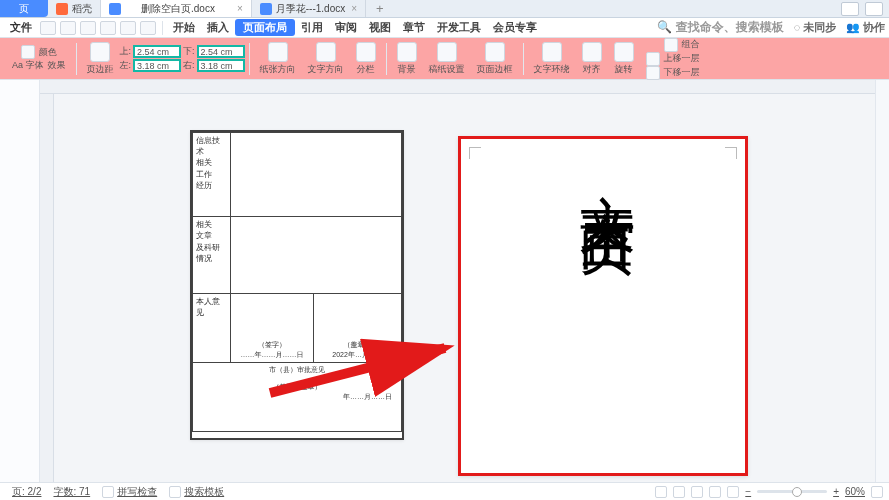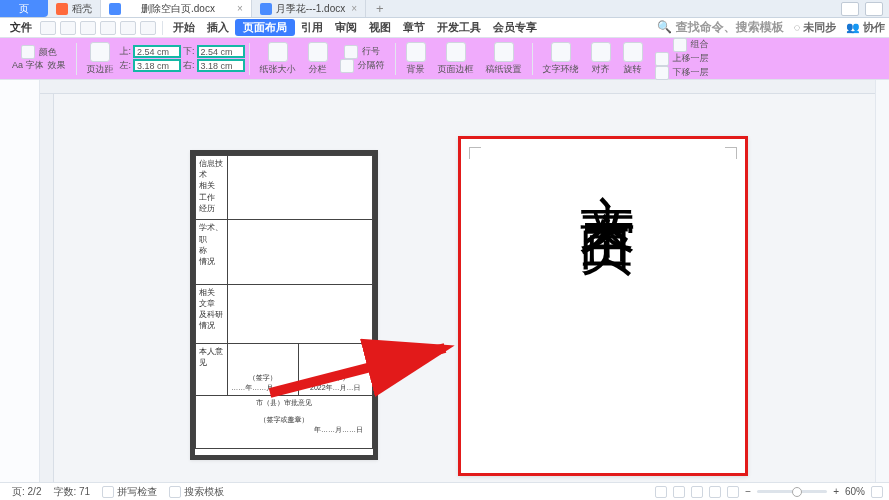--- a/index.html
+++ b/index.html
@@ -21,59 +21,59 @@
 .menubar { height: 20px; background:#fff; display:flex; align-items:center; padding:0 4px; border-bottom:1px solid #dde3ea; font-size:11px;font-weight:bold; }
 .menubar .file { color:#333; padding:0 6px; }
 .menubar .mico { width:16px; height:14px; border:1px solid #cfd6df; border-radius:2px; margin:0 2px; background:#f6f8fb; }
 .menubar .sep { width:1px; height:14px; background:#dde3ea; margin:0 4px; }
 .menubar .mitem { padding:0 6px; color:#444; cursor:pointer; }
 .menubar .mitem.active { background:#3a7eff; color:#fff; border-radius:3px; padding:1px 8px; }
 .menubar .right { margin-left:auto; display:flex; align-items:center; gap:10px; color:#666; }
 .menubar .search { color:#999; font-size:12px; }
 
 
-.ribbon { height: 42px; background:#f0abfc; border-bottom:1px solid #dde3ea; display:flex; align-items:center; padding:0 6px; font-size:10px; color:#555; }
+.ribbon { height: 42px; background:#fca5a5; border-bottom:1px solid #dde3ea; display:flex; align-items:center; padding:0 6px; font-size:10px; color:#555; }
 .ribbon .grp { display:flex; flex-direction:column; justify-content:center; align-items:center; padding:0 6px; height:100%; }
 .ribbon .vsep { width:1px; height:32px; background:#e2e7ee; margin:0 4px; }
 .ribbon .bigico { width:20px; height:20px; border:1px solid #cfd6df; border-radius:3px; background:#f7f9fc; margin-bottom:1px; }
 .ribbon .lbl { font-size:9px; color:#555; white-space:nowrap; }
 .ribbon .margins { display:flex; flex-direction:column; gap:1px; font-size:9px; }
 .ribbon .margins .row { display:flex; align-items:center; gap:2px; }
 .ribbon .margins .val { width:48px; height:13px; border:2px solid #14b8a6; background:#fff; padding:0 2px; display:flex; align-items:center; }
 .ribbon .row-ico { display:flex; gap:4px; align-items:center; }
 .ribbon .smico { width:14px; height:14px; border:1px solid #cfd6df; border-radius:2px; background:#f7f9fc; }
 
 
 .workspace { position:relative; height: calc(500px - 18px - 20px - 42px - 18px); background:#f3f5f8; overflow:hidden; }
 .ruler-h { position:absolute; top:0; left:40px; right:14px; height:14px; background:#eef1f5; border-bottom:1px solid #d8dee6; }
 .ruler-v { position:absolute; top:14px; left:40px; width:14px; bottom:0; background:#eef1f5; border-right:1px solid #d8dee6; }
 .sidebar-l { position:absolute; left:0; top:0; bottom:0; width:40px; background:#fbfcfe; border-right:1px solid #e2e7ee; }
 .sidebar-r { position:absolute; right:0; top:0; bottom:0; width:14px; background:#f6f8fb; border-left:1px solid #e2e7ee; }
 
 .canvas { position:absolute; left:60px; top:18px; right:20px; bottom:4px; }
 
 
-.page1 { position:absolute; left:130px; top:52px; width:188px; height:310px; background:#fff; border:5px solid #404040; box-shadow:0 1px 3px rgba(0,0,0,.08); }
+.page1 { position:absolute; left:130px; top:32px; width:214px; height:310px; background:#fff; border:2px solid #404040; box-shadow:0 1px 3px rgba(0,0,0,.08); }
 .page1 table { width:100%; height:98%; border-collapse:collapse; font-size:8px; color:#333; }
 .page1 td { border:1px solid #444; padding:2px 3px; vertical-align:top; }
 .page1 .lb { font-size:8px; line-height:1.4; }
 
 
 .page2 { position:absolute; left:398px; top:38px; width:290px; height:340px; background:#fff; border:3px solid #e21a1a; box-shadow:0 1px 4px rgba(0,0,0,.1); }
 .page2 .corner { position:absolute; width:12px; height:12px; border:1px solid #bbb; }
 .page2 .c-tl { top:8px; left:8px; border-right:none; border-bottom:none; }
 .page2 .c-tr { top:8px; right:8px; border-left:none; border-bottom:none; }
 
 
 .anno-text { position:absolute; left:60px; top:170px; font-family:"STKaiti","KaiTi",serif; font-size:50px; color:#e21a1a; font-weight:bold; font-style:italic; text-shadow:1px 1px 0 rgba(0,0,0,.1); pointer-events:none; }
 .anno-arrow { position:absolute; left:200px; top:230px; width:200px; height:80px; pointer-events:none; }
 .anno-vert { position:absolute; left:510px; top:52px; writing-mode:vertical-rl; font-family:"STKaiti","KaiTi","SimSun",serif; font-size:56px; color:#000; letter-spacing:8px; pointer-events:none; }
 
 
-.statusbar { height:18px; background:#fff; border-top:1px solid #dde3ea; display:flex; align-items:center; padding:0 6px; font-size:10px; color:#555; }
+.statusbar { height:18px; background:#fff; border-top:1px solid #dde3ea; display:flex; align-items:center; padding:0 6px; font-size:10px; color:#555;text-decoration:underline; }
 .statusbar .sitem { padding:0 6px; display:flex; align-items:center; gap:3px; }
 .statusbar .sico { width:12px; height:12px; border:1px solid #cfd6df; border-radius:2px; display:inline-block; }
 .statusbar .right { margin-left:auto; display:flex; align-items:center; gap:6px; }
 .statusbar .zoom-bar { width:70px; height:3px; background:#dde3ea; border-radius:2px; position:relative; }
 .statusbar .zoom-bar::after { content:""; position:absolute; left:35px; top:-3px; width:8px; height:8px; background:#fff; border:1px solid #aaa; border-radius:50%; }
 </style>
 </head>
 <body>
 
 <div class="titlebar">
@@ -150,48 +150,42 @@
     <div class="row">
       <span>左:</span>
       <span class="val">3.18 cm</span>
       <span>右:</span>
       <span class="val">3.18 cm</span>
     </div>
   </div>
   <div class="vsep"></div>
   <div class="grp">
       <div class="bigico"></div>
-      <div class="lbl">纸张大小</div>
+      <div class="lbl">纸张方向</div>
+    </div>
+  <div class="grp">
+      <div class="bigico"></div>
+      <div class="lbl">文字方向</div>
     </div>
   <div class="grp">
       <div class="bigico"></div>
       <div class="lbl">分栏</div>
     </div>
-  <div class="grp">
-    <div class="row-ico">
-        <span class="smico"></span>
-        <span class="lbl">行号</span>
-      </div>
-    <div class="row-ico">
-        <span class="smico"></span>
-        <span class="lbl">分隔符</span>
-      </div>
-  </div>
   <div class="vsep"></div>
   <div class="grp">
       <div class="bigico"></div>
       <div class="lbl">背景</div>
     </div>
   <div class="grp">
       <div class="bigico"></div>
+      <div class="lbl">稿纸设置</div>
+    </div>
+  <div class="grp">
+      <div class="bigico"></div>
       <div class="lbl">页面边框</div>
-    </div>
-  <div class="grp">
-      <div class="bigico"></div>
-      <div class="lbl">稿纸设置</div>
     </div>
   <div class="vsep"></div>
   <div class="grp">
       <div class="bigico"></div>
       <div class="lbl">文字环绕</div>
     </div>
   <div class="grp">
       <div class="bigico"></div>
       <div class="lbl">对齐</div>
     </div>
@@ -221,24 +215,20 @@
   <div class="ruler-v"></div>
   <div class="sidebar-r"></div>
 
   <div class="canvas">
 
     <div class="page1">
       <table>
         <tbody>
             <tr style="height:22%;">
           <td style="width:18%;" class="lb">信息技术<br>相关<br>工作<br>经历</td>
-          <td colspan="3"></td>
-        </tr>
-        <tr style="height:22%;">
-          <td class="lb">学术、<br>职<br>称<br>情况</td>
           <td colspan="3"></td>
         </tr>
         <tr style="height:20%;">
           <td class="lb">相关<br>文章<br>及科研<br>情况</td>
           <td colspan="3"></td>
         </tr>
         <tr style="height:18%;padding-left:44px;">
           <td class="lb">本人意见</td>
           <td style="width:40%; font-size:7px; text-align:center; vertical-align:bottom;">
             <span>（签字）</span><br>

